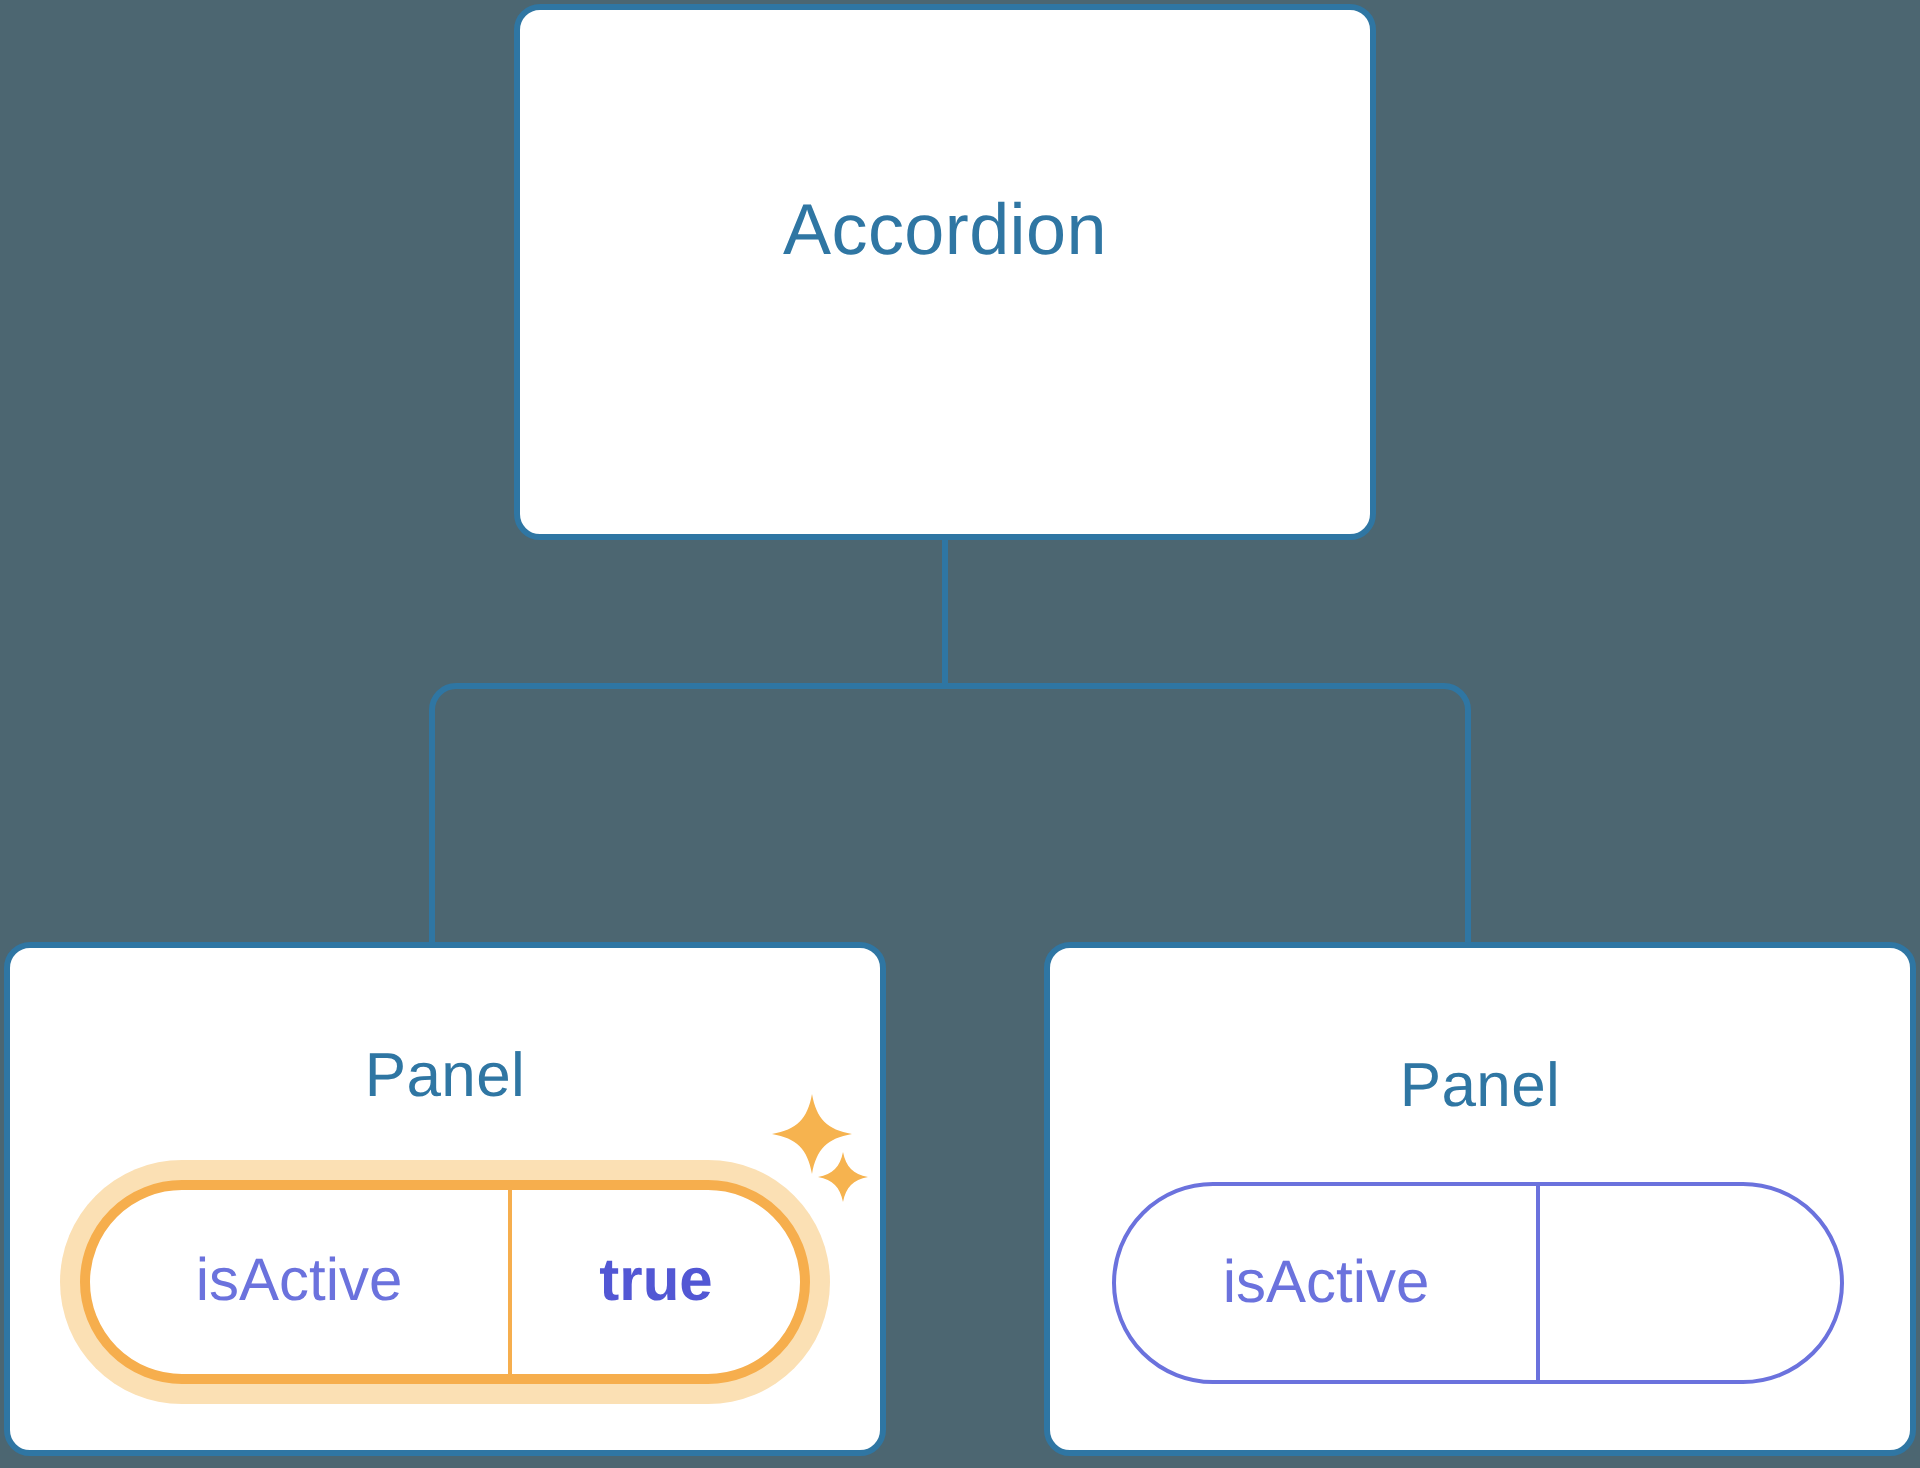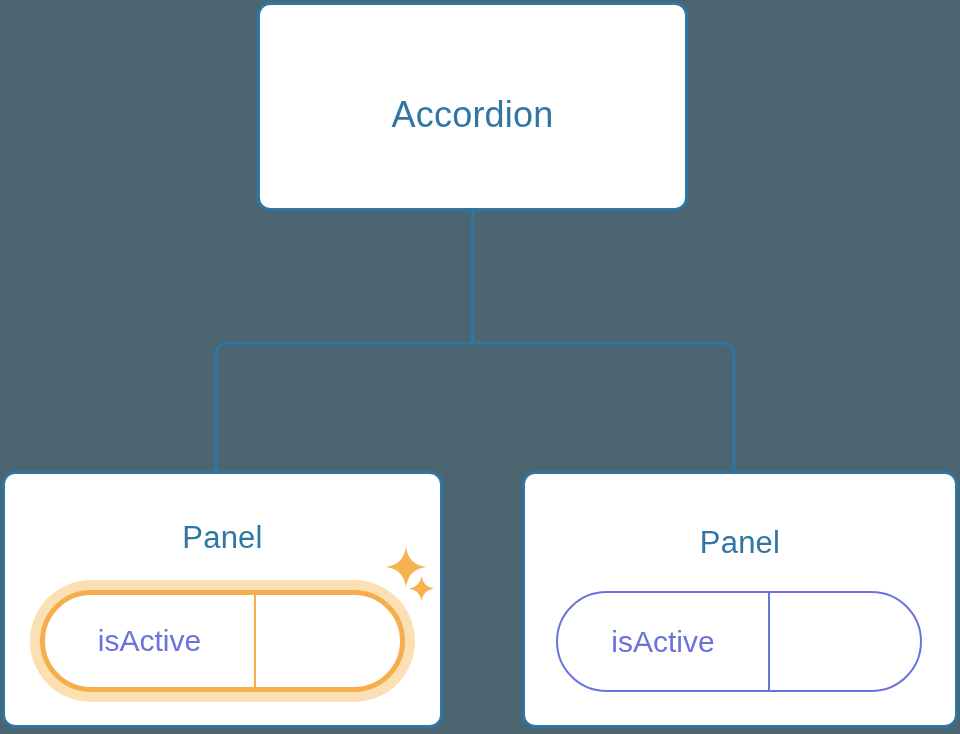--- a/index.html
+++ b/index.html
@@ -37,21 +37,21 @@
     background: #ffffff;
     border: 3px solid #2f76a3;
     border-radius: 13px;
     box-sizing: border-box;
   }
 
   #accordion-card {
     left: 257px;
     top: 2px;
     width: 431px;
-    height: 209px;
+    height: 268px;
   }
 
   #panel-card-left {
     left: 2px;
     top: 471px;
     width: 441px;
     height: 257px;
   }
 
   #panel-card-right {
@@ -205,20 +205,21 @@
   </div>
 
   <div id="panel-card-left" class="node-card">
     <div id="panel-left-title" class="node-title">Panel</div>
   </div>
 
   <div id="pill-left-glow"></div>
 
   <div id="pill-left" class="pill">
     <div class="pill-cell pill-key">isActive</div>
+    <div class="pill-cell pill-val">true</div>
   </div>
 
   <svg id="sparkle-large" class="sparkle" viewBox="0 0 42 42">
     <path d="M21 1 C23.2 13.4 28.6 18.8 41 21 C28.6 23.2 23.2 28.6 21 41 C18.8 28.6 13.4 23.2 1 21 C13.4 18.8 18.8 13.4 21 1 Z" fill="#f6b34f"></path>
   </svg>
 
   <svg id="sparkle-small" class="sparkle" viewBox="0 0 27 27">
     <path d="M13.5 1 C15 8.5 18.5 12 26 13.5 C18.5 15 15 18.5 13.5 26 C12 18.5 8.5 15 1 13.5 C8.5 12 12 8.5 13.5 1 Z" fill="#f6b34f"></path>
   </svg>
 

